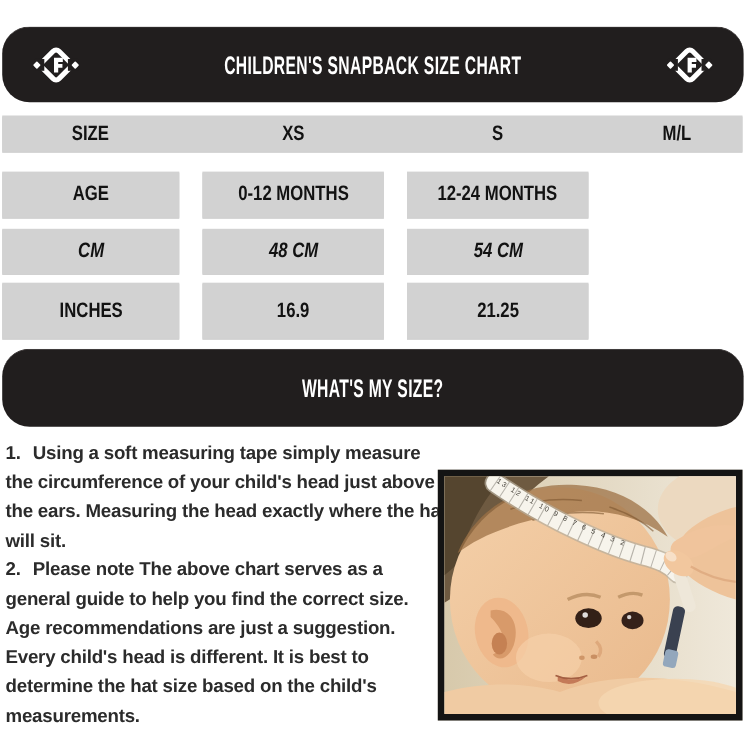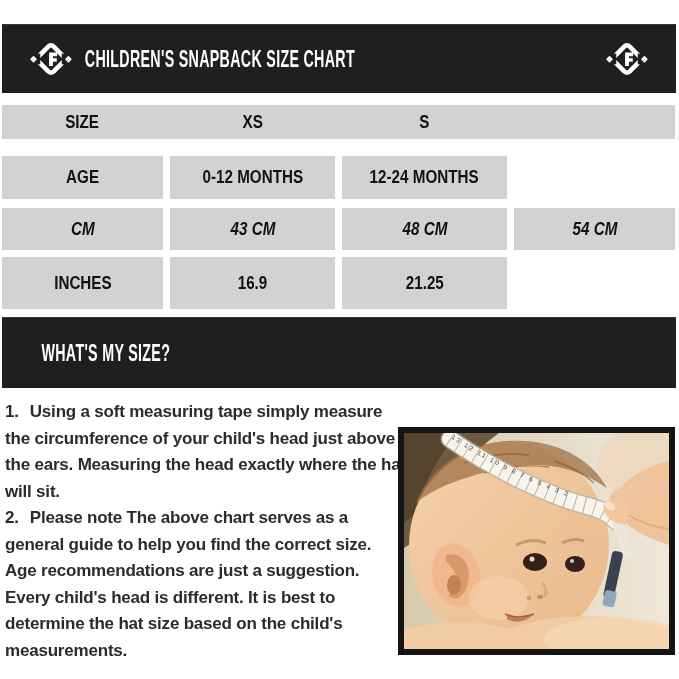--- a/index.html
+++ b/index.html
@@ -5,38 +5,39 @@
   html,body { margin:0; padding:0; }
   body {
     width:679px; height:679px; position:relative; overflow:hidden;
     background:#ffffff;
     font-family:"Liberation Sans", sans-serif;
   }
 
   
   .bar {
     position:absolute; left:2px; right:3px; height:68px;
-    background:#211e1e; display:flex; align-items:center; justify-content:flex-start;
+    background:#211e1e; display:flex; align-items:center; justify-content:center;
     border-top:1px solid #3a3636;
+    border-radius:25px;
   }
   .bar-title {
     color:#ffffff; font-weight:bold; font-size:23px; white-space:nowrap;
     display:inline-block; transform:scaleX(0.62); letter-spacing:0.5px;
   }
   #header-bar { top:24px; }
   #size-banner { top:317px; height:70px; }
 
   .logo { position:absolute; top:11px; width:46px; height:46px; }
   .logo-left { left:26px; }
   .logo-right { right:26px; }
 
   
   .row {
     position:absolute; left:2px; right:4px;
-    display:grid; grid-template-columns:161px 165px 165px 1fr; column-gap:7px;
+    display:grid; grid-template-columns:161px 165px 165px 1fr; column-gap:21px;
   }
   .row-head { top:105px; height:33px; background:#d2d2d2; box-shadow:0 1px 0 rgba(0,0,0,.18); }
   .row-1 { top:156px; height:42px; }
   .row-2 { top:208px; height:41px;font-style:italic; }
   .row-3 { top:257px; height:51px; }
   .cell {
     display:flex; align-items:center; justify-content:center; height:100%;
   }
   .row-cells .cell { background:#d2d2d2; box-shadow:0 1px 0 rgba(0,0,0,.18); }
   .cell-label {
@@ -88,40 +89,40 @@
   <div class="row row-head">
     <div class="cell">
         <span class="cell-label">SIZE</span>
       </div>
     <div class="cell">
         <span class="cell-label">XS</span>
       </div>
     <div class="cell">
         <span class="cell-label">S</span>
       </div>
+    <div class="cell">
+        <span class="cell-label">M/L</span>
+      </div>
   </div>
 
   <div class="row row-cells row-1">
     <div class="cell">
         <span class="cell-label">AGE</span>
       </div>
     <div class="cell">
         <span class="cell-label">0-12 MONTHS</span>
       </div>
     <div class="cell">
         <span class="cell-label">12-24 MONTHS</span>
       </div>
   </div>
 
   <div class="row row-cells row-2">
     <div class="cell">
         <span class="cell-label">CM</span>
-      </div>
-    <div class="cell">
-        <span class="cell-label">43 CM</span>
       </div>
     <div class="cell">
         <span class="cell-label">48 CM</span>
       </div>
     <div class="cell">
         <span class="cell-label">54 CM</span>
       </div>
   </div>
 
   <div class="row row-cells row-3">

